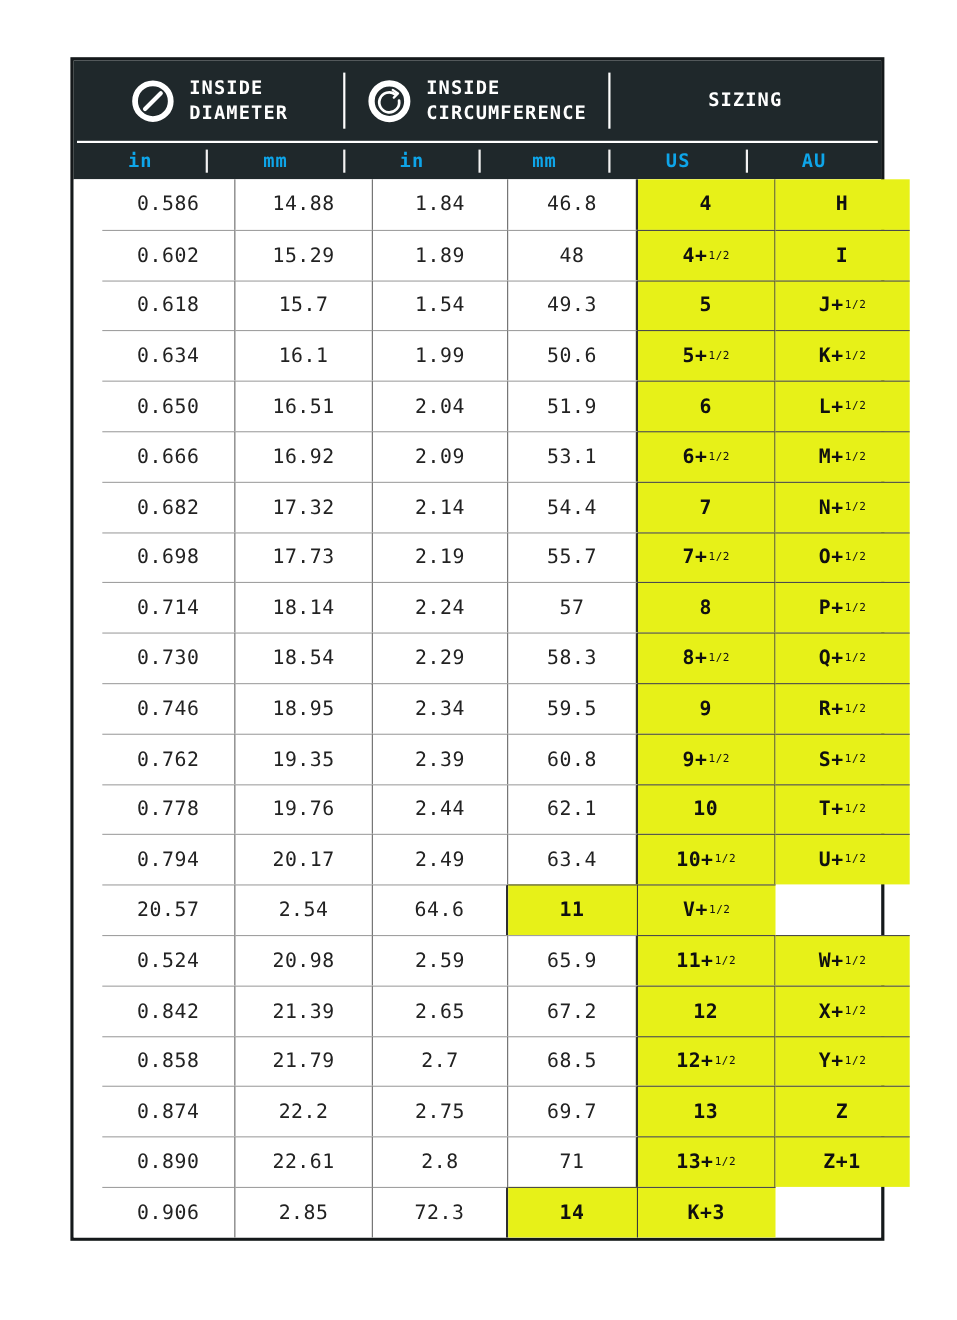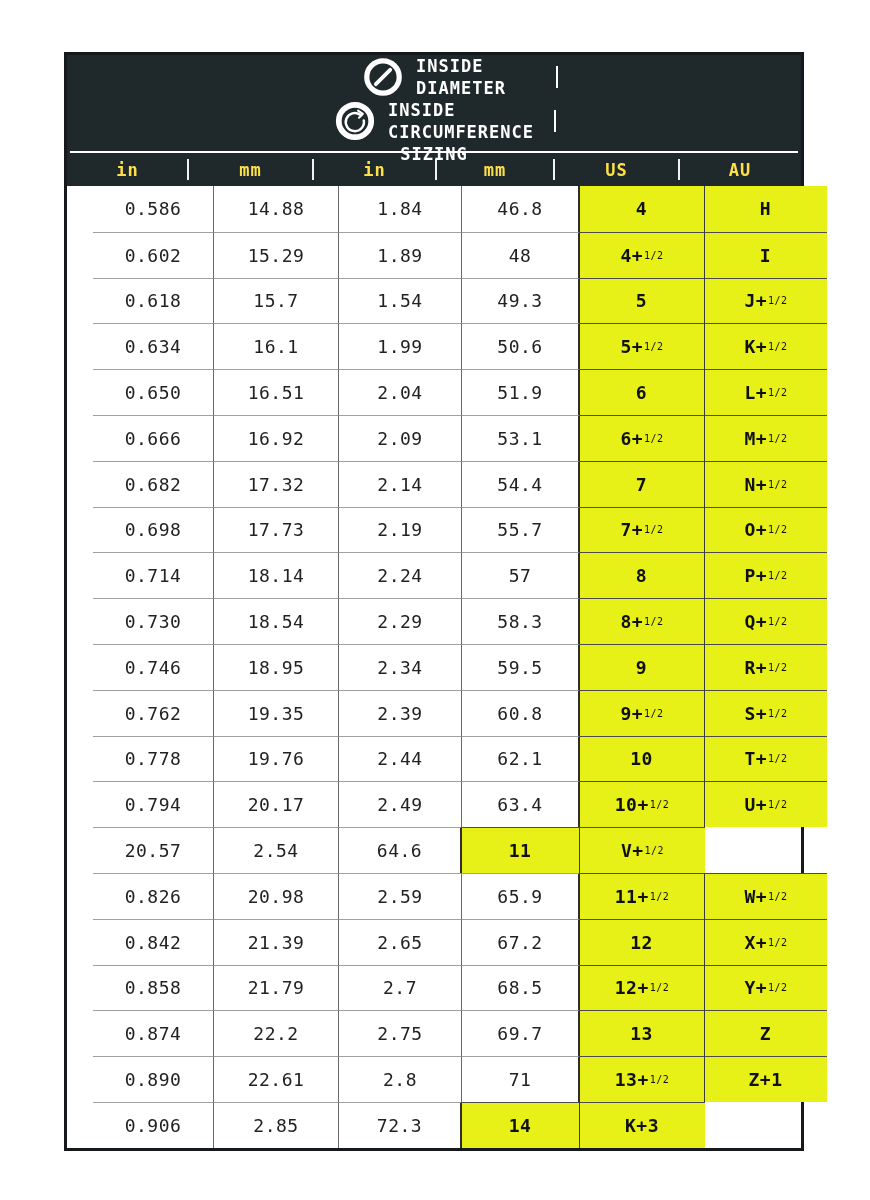--- a/index.html
+++ b/index.html
@@ -21,24 +21,23 @@
     width: 740px;
     border: 3px solid #15191b;
     background: #ffffff;
   }
 
   
   .thead { background: #1f282b; }
 
   .group-row {
     display: flex;
-    height: 96px;
+    height: 73px;
     align-items: center;
     position: relative;
-    flex-direction: column;
   }
   .group-sec {
     height: 100%;
     display: flex;
     align-items: center;
     justify-content: center;
     gap: 12px;
     position: relative;
     color: #ffffff;
   }
@@ -74,21 +73,21 @@
   .sub-row {
     display: grid;
     grid-template-columns: 121px 125px 123px 118px 125px 122px;
     height: 33px;
   }
   .sub-cell {
     position: relative;
     display: flex;
     align-items: center;
     justify-content: center;
-    color: #fde047;
+    color: #0ea5e9;
     font-size: 17px;
     font-weight: bold;
     letter-spacing: 1px;
   }
   .sub-cell:not(:last-child)::after {
     content: '';
     position: absolute;
     right: -1px;
     top: 6px;
     bottom: 6px;
@@ -395,21 +394,21 @@
             <span>11</span>
             <span class="frac"></span>
           </div>
     <div class="tcell c6 hl">
             <span>V+</span>
             <span class="frac">1/2</span>
           </div>
   </div>
 
   <div class="trow">
-    <div class="tcell c1">0.826</div>
+    <div class="tcell c1">0.524</div>
     <div class="tcell c2">20.98</div>
     <div class="tcell c3">2.59</div>
     <div class="tcell c4">65.9</div>
     <div class="tcell c5 hl">
             <span>11+</span>
             <span class="frac">1/2</span>
           </div>
     <div class="tcell c6 hl">
             <span>W+</span>
             <span class="frac">1/2</span>

